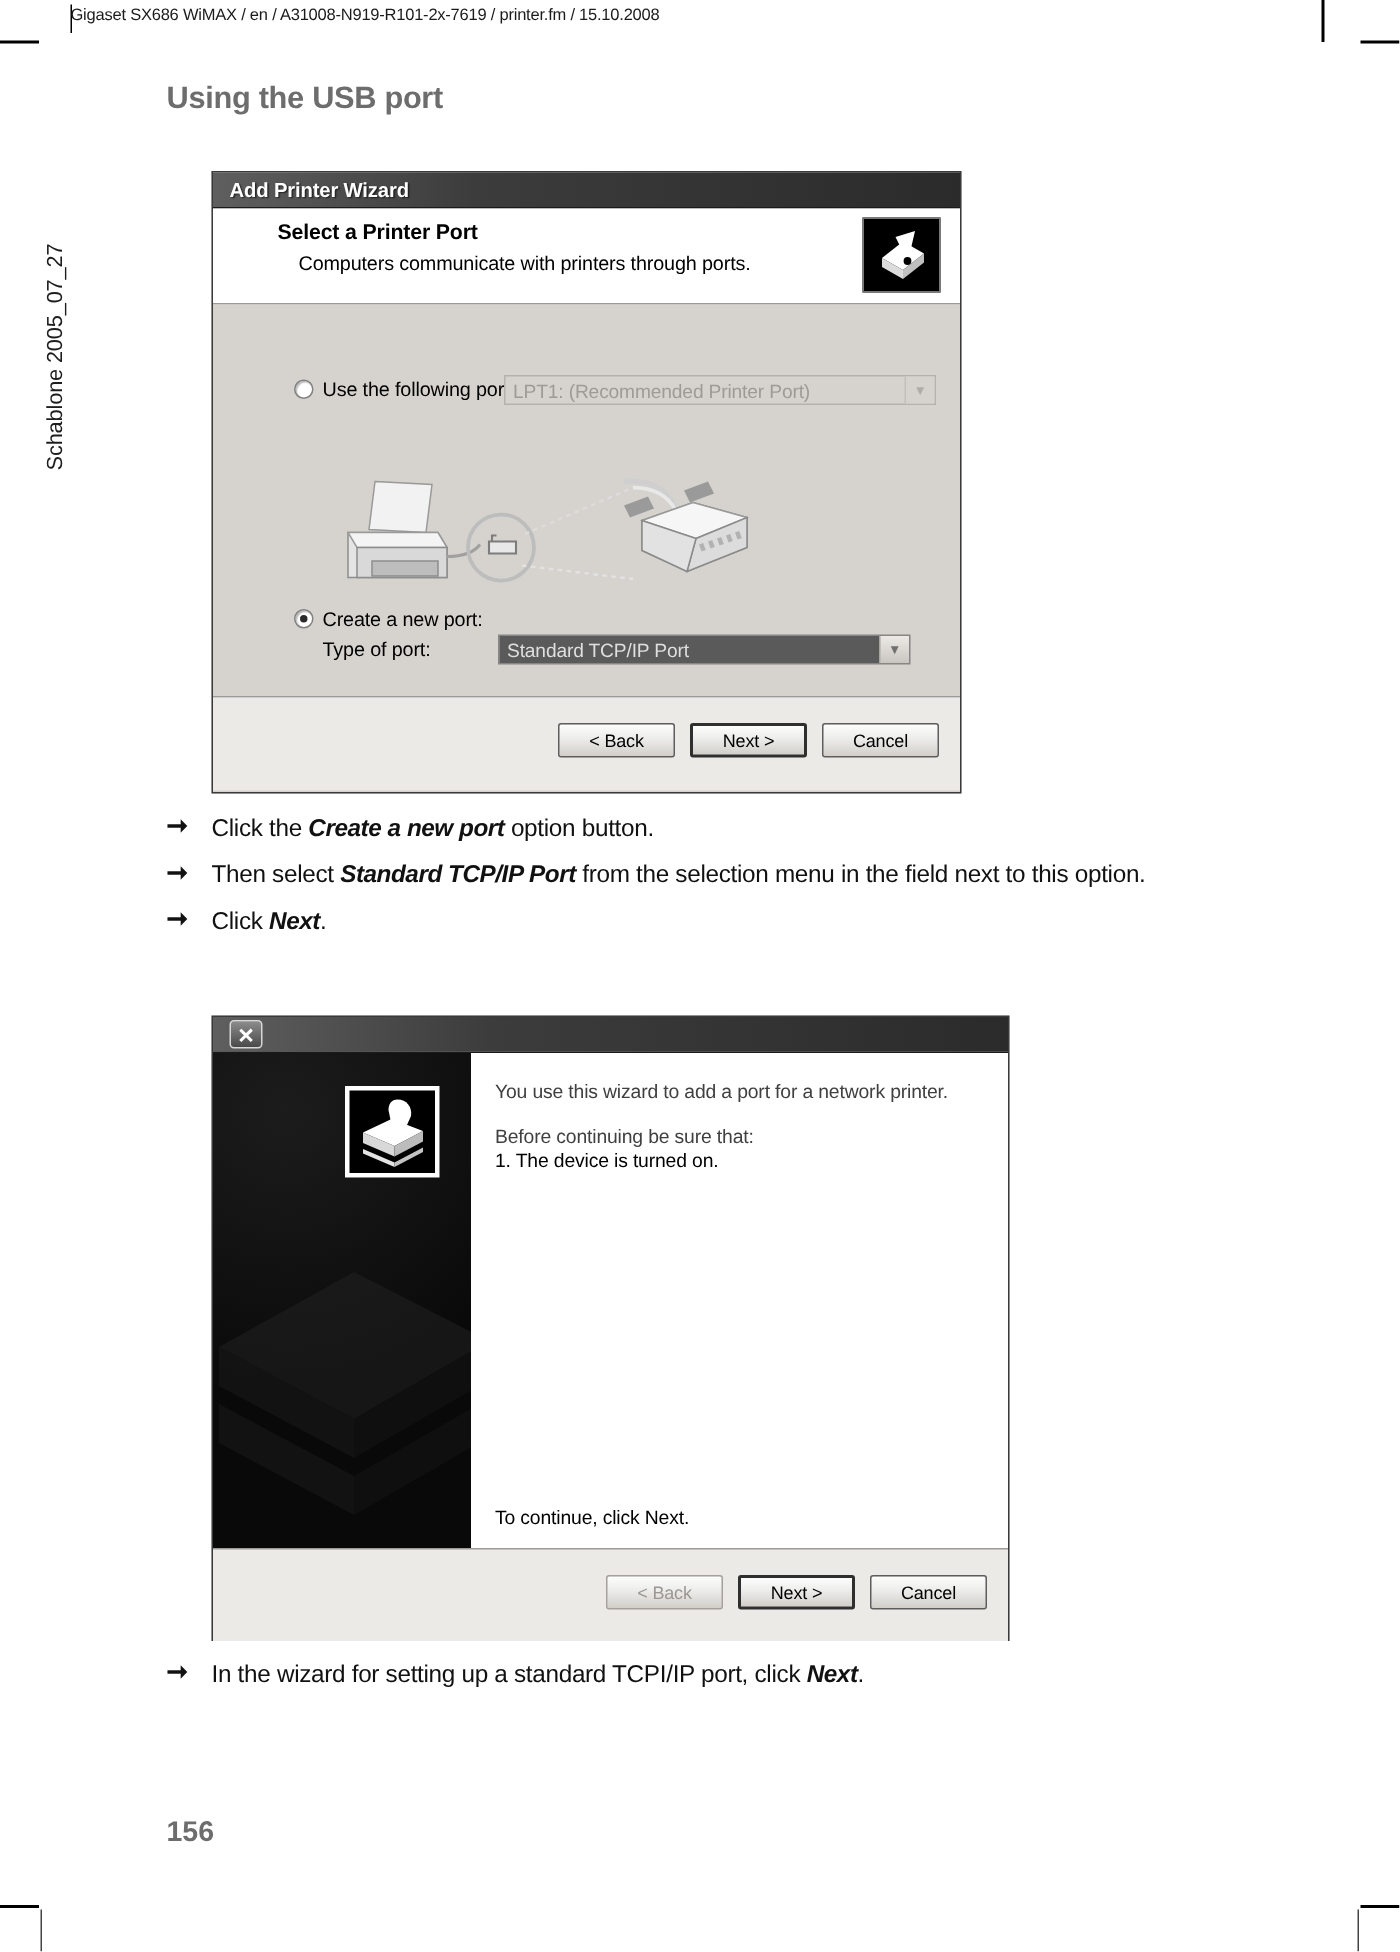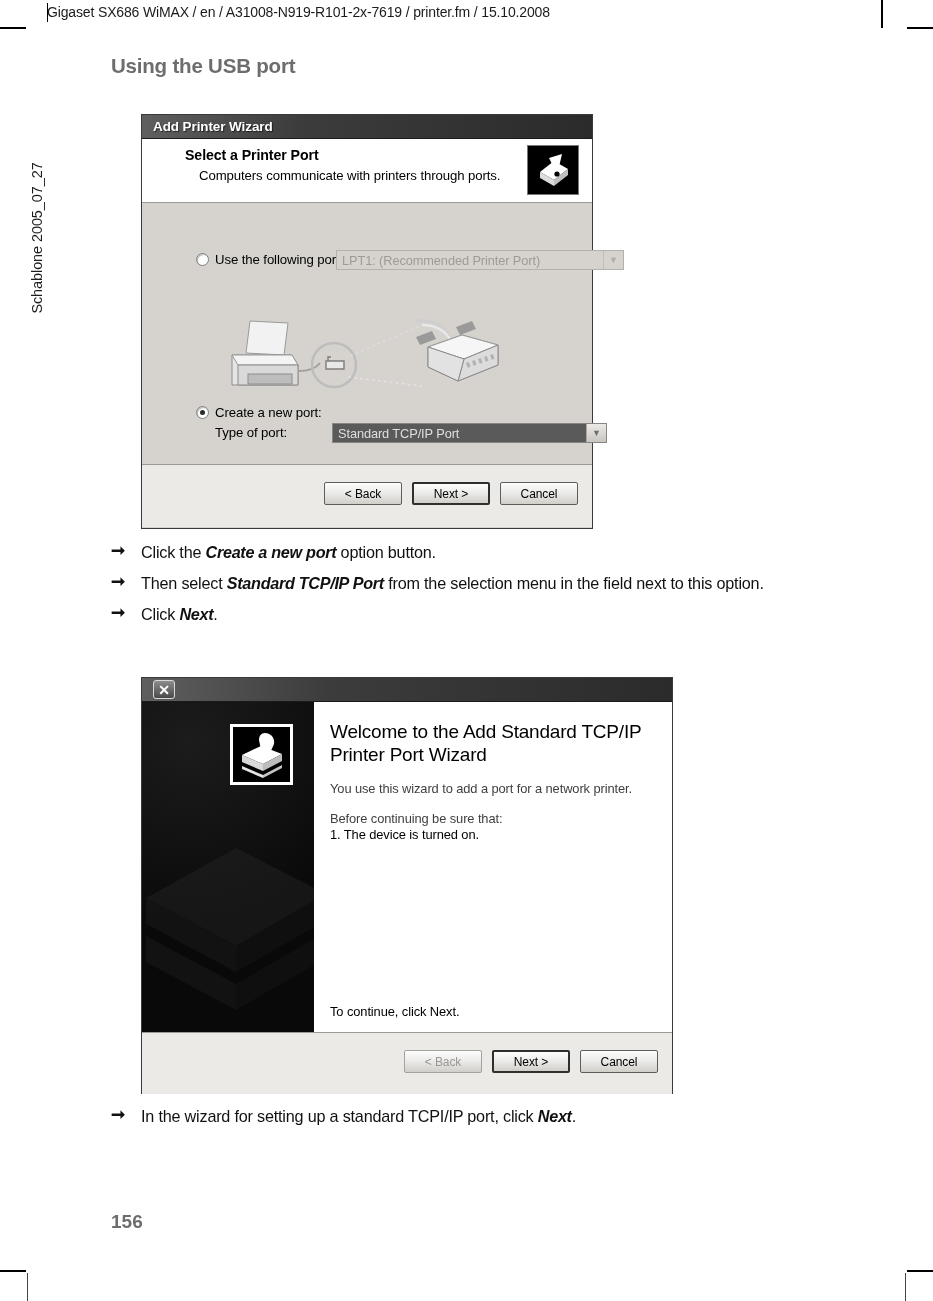--- a/index.html
+++ b/index.html
@@ -21,21 +21,21 @@
     background: #000;
   }
   .crop-v { width: 2px; height: 28px; }
   .crop-h { width: 26px; height: 2px; }
 
   
   .page-header {
     position: absolute;
     left: 47px;
     top: 4px;
-    font-size: 14px;
+    font-size: 11px;
     color: #1b1b1b;
     letter-spacing: -0.15px;
     white-space: nowrap;
   }
   .header-rule {
     position: absolute;
     left: 47px;
     top: 3px;
     width: 1px;
     height: 19px;
@@ -131,21 +131,21 @@
     align-items: center;
     justify-content: center;
     color: #fff;
     font-size: 14px;
     font-weight: bold;
     line-height: 1;
     box-sizing: border-box;
   }
 
   
-  #dlg-printer-port { left: 141px; top: 114px; width: 452px; height: 415px; }
+  #dlg-printer-port { left: 141px; top: 114px; width: 500px; height: 415px; }
 
   .hdr-band {
     background: #ffffff;
     border-bottom: 1px solid #9a9a9a;
     height: 64px;
     position: relative;
     box-sizing: border-box;
   }
   .hdr-title {
     position: absolute;
@@ -500,21 +500,20 @@
             <path d="M5 24 L5 31 L26 40 L26 33 Z" fill="#d8d8d8"></path>
             <path d="M26 33 L45 23 L45 30 L26 40 Z" fill="#bcbcbc"></path>
             <path d="M5 35 L26 44 L26 47 L5 38 Z" fill="#e4e4e4"></path>
             <path d="M26 44 L45 34 L45 37 L26 47 Z" fill="#c4c4c4"></path>
           </g>
         </svg>
       </div>
     </div>
 
     <div class="wiz-right">
-      <h1 class="wiz-title">Welcome to the Add Standard TCP/IP Printer Port Wizard</h1>
       <p class="wiz-para">You use this wizard to add a port for a network printer.</p>
       <p class="wiz-para" style="margin-bottom:0;">Before continuing be sure that:</p>
       <div class="wiz-list">
         <div>1.  The device is turned on.</div>
       </div>
       <div class="wiz-continue">To continue, click Next.</div>
     </div>
   </div>
 
   <div class="wiz-footer">

